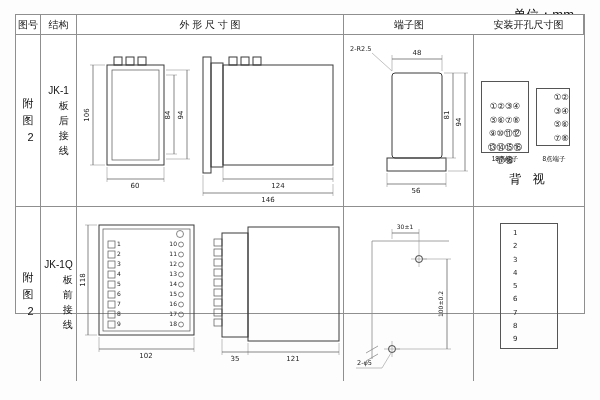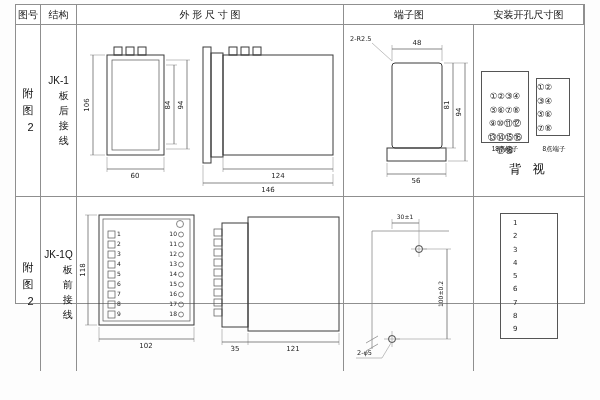--- a/index.html
+++ b/index.html
@@ -1,20 +1,20 @@
 <!DOCTYPE html>
 <html><head>
 <meta charset="utf-8">
 <style>
   *{margin:0;padding:0;box-sizing:border-box}
   html,body{width:600px;height:400px}
   body{background:#fdfdfd;font-family:"Liberation Sans","DejaVu Sans",sans-serif;color:#222}
   .page{position:relative;width:600px;height:400px;overflow:hidden}
   .unit{position:absolute;top:6px;right:26px;font-size:13px;color:#111}
-  .table{position:absolute;left:15px;top:4px;width:570px;height:300px;border:1px solid #8f8f8f;
+  .table{position:absolute;left:15px;top:14px;width:570px;height:300px;border:1px solid #8f8f8f;
          display:grid;grid-template-columns:25px 36px 267px 130px 110px;grid-template-rows:20px 172px 174px;background:#fff}
   .cell{position:relative;border-right:1px solid #8f8f8f;border-bottom:1px solid #8f8f8f;overflow:hidden}
   .lc{border-right:none}
   .lr{border-bottom:none}
   .hdr{display:flex;align-items:center;justify-content:center;font-size:10px;color:#111;white-space:nowrap}
   .vcell{display:flex;align-items:center;justify-content:center;text-align:right;white-space:pre-line;
          font-size:11px;line-height:17px;color:#111}
   .scell{font-size:10px;line-height:15px}
   svg{display:block}
   .ln{fill:none;stroke:#3a3a3a;stroke-width:1}
@@ -22,21 +22,21 @@
   .ext{stroke:#999;stroke-width:.6}
   .dim{stroke:#555;stroke-width:.7}
   .pnl{stroke:#8a8a8a;stroke-width:.8;fill:none}
   text.dt{font-family:"DejaVu Sans",sans-serif;font-size:7px;fill:#222;text-anchor:middle}
   text.dt6{font-size:6px}
   text.nt{font-family:"DejaVu Sans",sans-serif;font-size:6.5px;fill:#222;text-anchor:start}
   .ov{position:absolute;white-space:pre-line;color:#222}
   .tnums{font-size:6px;line-height:10px;font-family:"DejaVu Sans",sans-serif}
   .t18box{position:absolute;left:7px;top:46px;width:48px;height:72px;border:1px solid #555;text-align:center;
           white-space:pre-line;font-size:8.5px;line-height:13.5px;padding-top:18px;font-family:"DejaVu Sans",sans-serif}
-  .t8box{position:absolute;left:62px;top:53px;width:34px;height:58px;border:1px solid #555;text-align:left;
+  .t8box{position:absolute;left:62px;top:53px;width:34px;height:58px;border:1px solid #555;text-align:right;
          white-space:pre-line;font-size:8.5px;line-height:13.5px;padding-top:2px;font-family:"DejaVu Sans",sans-serif}
   .lbl18{position:absolute;left:2px;top:120px;width:58px;text-align:center;font-size:6.5px;color:#111}
   .lbl8{position:absolute;left:60px;top:120px;width:40px;text-align:center;font-size:6.5px;color:#111}
   .viewlabel{position:absolute;left:0;right:0;text-align:center;font-size:12px;letter-spacing:4px;color:#111}
   .t2box{position:absolute;left:26px;top:16px;width:58px;height:126px;border:1px solid #555;
          display:flex;justify-content:space-between;padding:3px 12px}
   .t2col{font-size:7px;line-height:13.3px;white-space:pre-line;text-align:center;font-family:"DejaVu Sans",sans-serif}
 </style>
 </head>
 <body>

